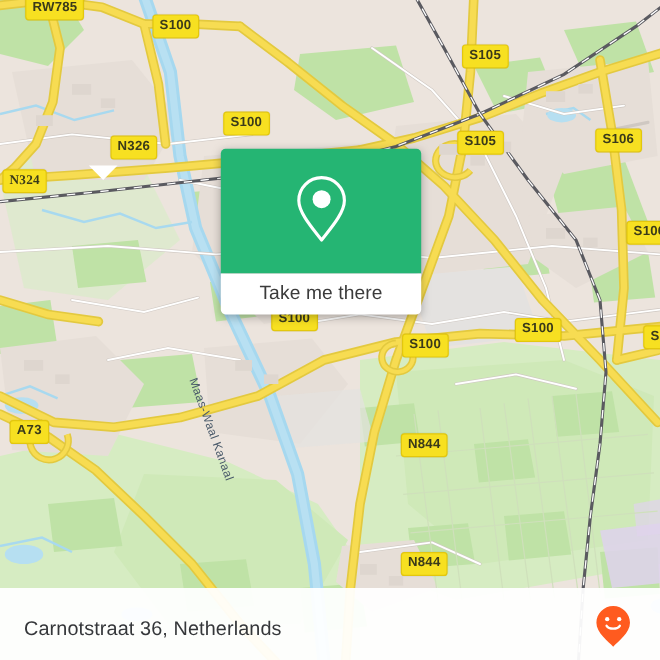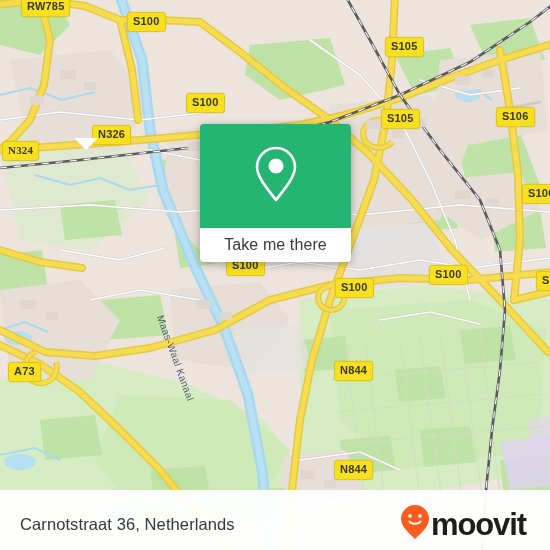--- a/index.html
+++ b/index.html
@@ -47,21 +47,21 @@
     color:#2b2b2b;
     font-size:13px;
     padding:4px 10px 5px 9px;
     line-height:1.2;
     font-family:"Liberation Sans", sans-serif;
     white-space:nowrap;
   }
 
   
   #callout{
-    position:absolute;left:200px;top:124px;width:151px;
+    position:absolute;left:184px;top:124px;width:167px;
     filter:drop-shadow(0 2px 4px rgba(0,0,0,.30));
   }
   #callout-top{
     height:104px;border-radius:4px 4px 0 0;
     display:flex;align-items:center;justify-content:center;
   }
   #callout-bottom{
     height:34px;background:#ffffff;border-radius:0 0 4px 4px;
     display:flex;align-items:center;justify-content:center;
   }
@@ -297,28 +297,28 @@
       </g>
     </svg>
 
     <div id="shield-layer">
         <div class="shield" style="left: 21px; top: -3px;">RW785</div>
         <div class="shield" style="left: 127px; top: 12px;">S100</div>
         <div class="shield" style="left: 385px; top: 37px;">S105</div>
         <div class="shield" style="left: 186px; top: 93px;">S100</div>
         <div class="shield" style="left: 381px; top: 109px;">S105</div>
         <div class="shield" style="left: 496px; top: 107px;">S106</div>
-        <div class="shield" style="left: 92px; top: 125px;">N326</div>
+        <div class="shield" style="left: 92px; top: 113px;">N326</div>
         <div class="shield" style="left: 2px; top: 141px; font-family: Liberation Serif, serif;">N324</div>
         <div class="shield" style="left: 522px; top: 184px;">S106</div>
         <div class="shield" style="left: 226px; top: 256px;">S100</div>
         <div class="shield" style="left: 335px; top: 278px;">S100</div>
         <div class="shield" style="left: 429px; top: 265px;">S100</div>
         <div class="shield" style="left: 536px; top: 271px;">S10</div>
-        <div class="shield" style="left: 8px; top: 350px; margin-top: 12px;">A73</div>
+        <div class="shield" style="left: 8px; top: 350px;">A73</div>
         <div class="shield" style="left: 334px; top: 361px;">N844</div>
         <div class="shield" style="left: 334px; top: 460px;">N844</div>
       </div>
 
     <div id="water-label-layer">
         <div class="canal-label" style="left: 160px; top: 310px; transform: rotate(70deg); transform-origin: left center;">Maas-Waal Kanaal</div>
       </div>
   </div>
 
 
@@ -341,17 +341,16 @@
     <div id="footer-address">Carnotstraat 36, Netherlands</div>
     <div id="brand">
       <span>
         <svg width="30" height="36" viewBox="0 0 30 36" aria-hidden="true">
           <path d="M15 1 C7.3 1 1 7.3 1 15 C1 23.5 11 30.5 15 35 C19 30.5 29 23.5 29 15 C29 7.3 22.7 1 15 1 Z" fill="#ff5b1f"></path>
           <circle cx="10" cy="12" r="1.8" fill="#ffffff"></circle>
           <circle cx="20" cy="12" r="1.8" fill="#ffffff"></circle>
           <path d="M9.5 17.5 C11.5 20.6 18.5 20.6 20.5 17.5" stroke="#ffffff" stroke-width="2" fill="none" stroke-linecap="round"></path>
         </svg>
       </span>
-      <span id="brand-word">moovit</span>
     </div>
   </div>
 
 </div>
 
 </body></html>

